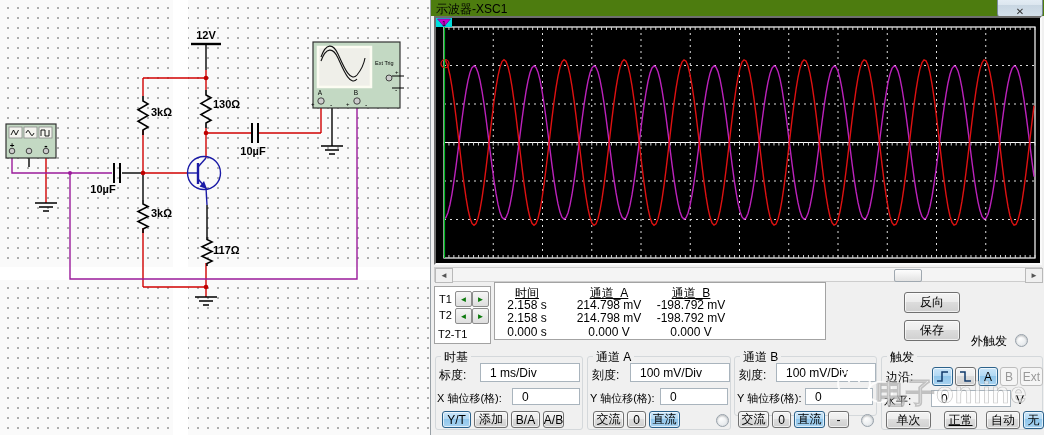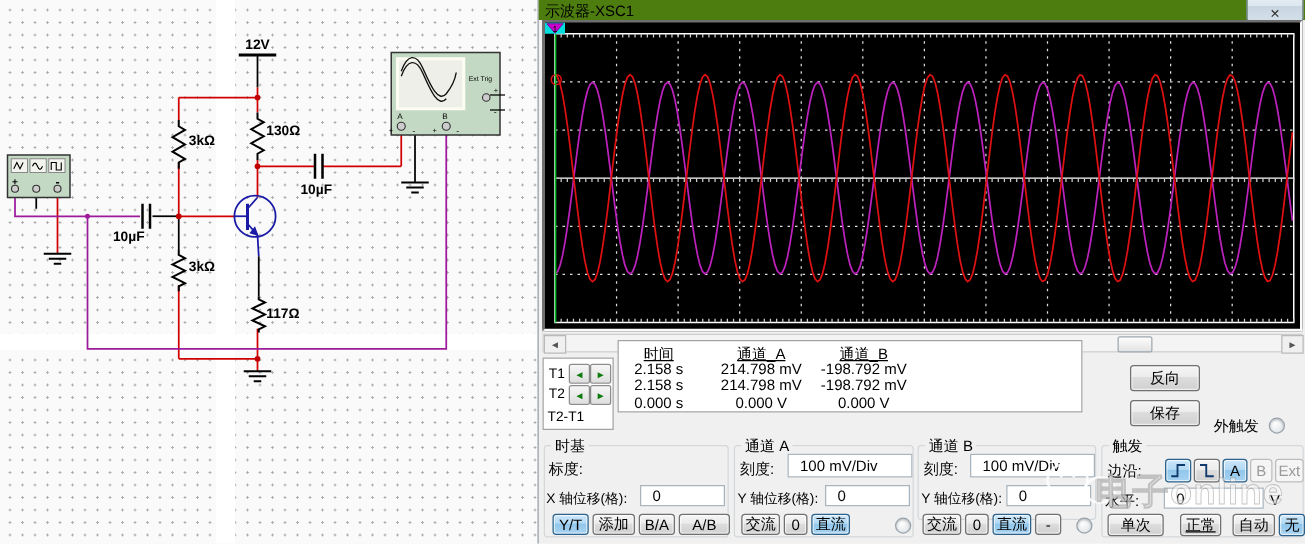--- a/index.html
+++ b/index.html
@@ -625,21 +625,21 @@
     <span class="mlabel" style="left:4px;top:22px;">T2</span>
     <div class="cur-btn" style="left:20px;top:21px;">
         <span>◄</span>
       </div>
     <div class="cur-btn" style="left:37px;top:21px;">
         <span>►</span>
       </div>
     <span class="mlabel" style="left:3px;top:41px;">T2-T1</span>
   </div>
 
-  <div class="white-box" style="left:63px;top:272px;width:372px;height:58px;">
+  <div class="white-box" style="left:63px;top:282px;width:332px;height:58px;">
     <div class="cell hd" style="left:-16px;top:2px;">时间</div>
     <div class="cell hd" style="left:66px;top:2px;">通道_A</div>
     <div class="cell hd" style="left:148px;top:2px;">通道_B</div>
 
     <div class="cell" style="left:-16px;top:15px;">2.158 s</div>
     <div class="cell" style="left:66px;top:15px;">214.798 mV</div>
     <div class="cell" style="left:148px;top:15px;">-198.792 mV</div>
 
     <div class="cell" style="left:-16px;top:28px;">2.158 s</div>
     <div class="cell" style="left:66px;top:28px;">214.798 mV</div>
@@ -651,26 +651,27 @@
   </div>
 
   <div class="push-btn" style="left:473px;top:292px;width:56px;height:21px;">反向</div>
   <div class="push-btn" style="left:473px;top:320px;width:56px;height:21px;">保存</div>
   <span class="lbl" style="left:540px;top:333px;">外触发</span>
   <div class="radio" style="left:584px;top:334px;"></div>
 
   <div class="grp" style="left:4px;top:356px;width:148px;height:74px;">
     <span class="grp-label">时基</span>
     <span class="lbl" style="left:3px;top:10px;">标度:</span>
+    <div class="tbox" style="left:44px;top:6px;width:100px;height:19px;">1 ms/Div</div>
     <span class="lbl sm" style="left:1px;top:34px;">X 轴位移(格):</span>
     <div class="tbox" style="left:76px;top:31px;width:68px;height:17px;">0</div>
     <div class="push-btn sel" style="left:6px;top:54px;width:29px;height:17px;">Y/T</div>
     <div class="push-btn" style="left:38px;top:54px;width:34px;height:17px;">添加</div>
     <div class="push-btn" style="left:75px;top:54px;width:29px;height:17px;">B/A</div>
-    <div class="push-btn" style="left:107px;top:54px;width:41px;height:17px;">A/B</div>
+    <div class="push-btn" style="left:107px;top:54px;width:21px;height:17px;">A/B</div>
   </div>
 
   <div class="grp" style="left:156px;top:356px;width:144px;height:74px;">
     <span class="grp-label">通道 A</span>
     <span class="lbl" style="left:4px;top:10px;">刻度:</span>
     <div class="tbox" style="left:42px;top:6px;width:100px;height:19px;">100 mV/Div</div>
     <span class="lbl sm" style="left:2px;top:34px;">Y 轴位移(格):</span>
     <div class="tbox" style="left:72px;top:31px;width:68px;height:17px;">0</div>
     <div class="push-btn" style="left:5px;top:54px;width:31px;height:17px;">交流</div>
     <div class="push-btn" style="left:39px;top:54px;width:19px;height:17px;">0</div>

